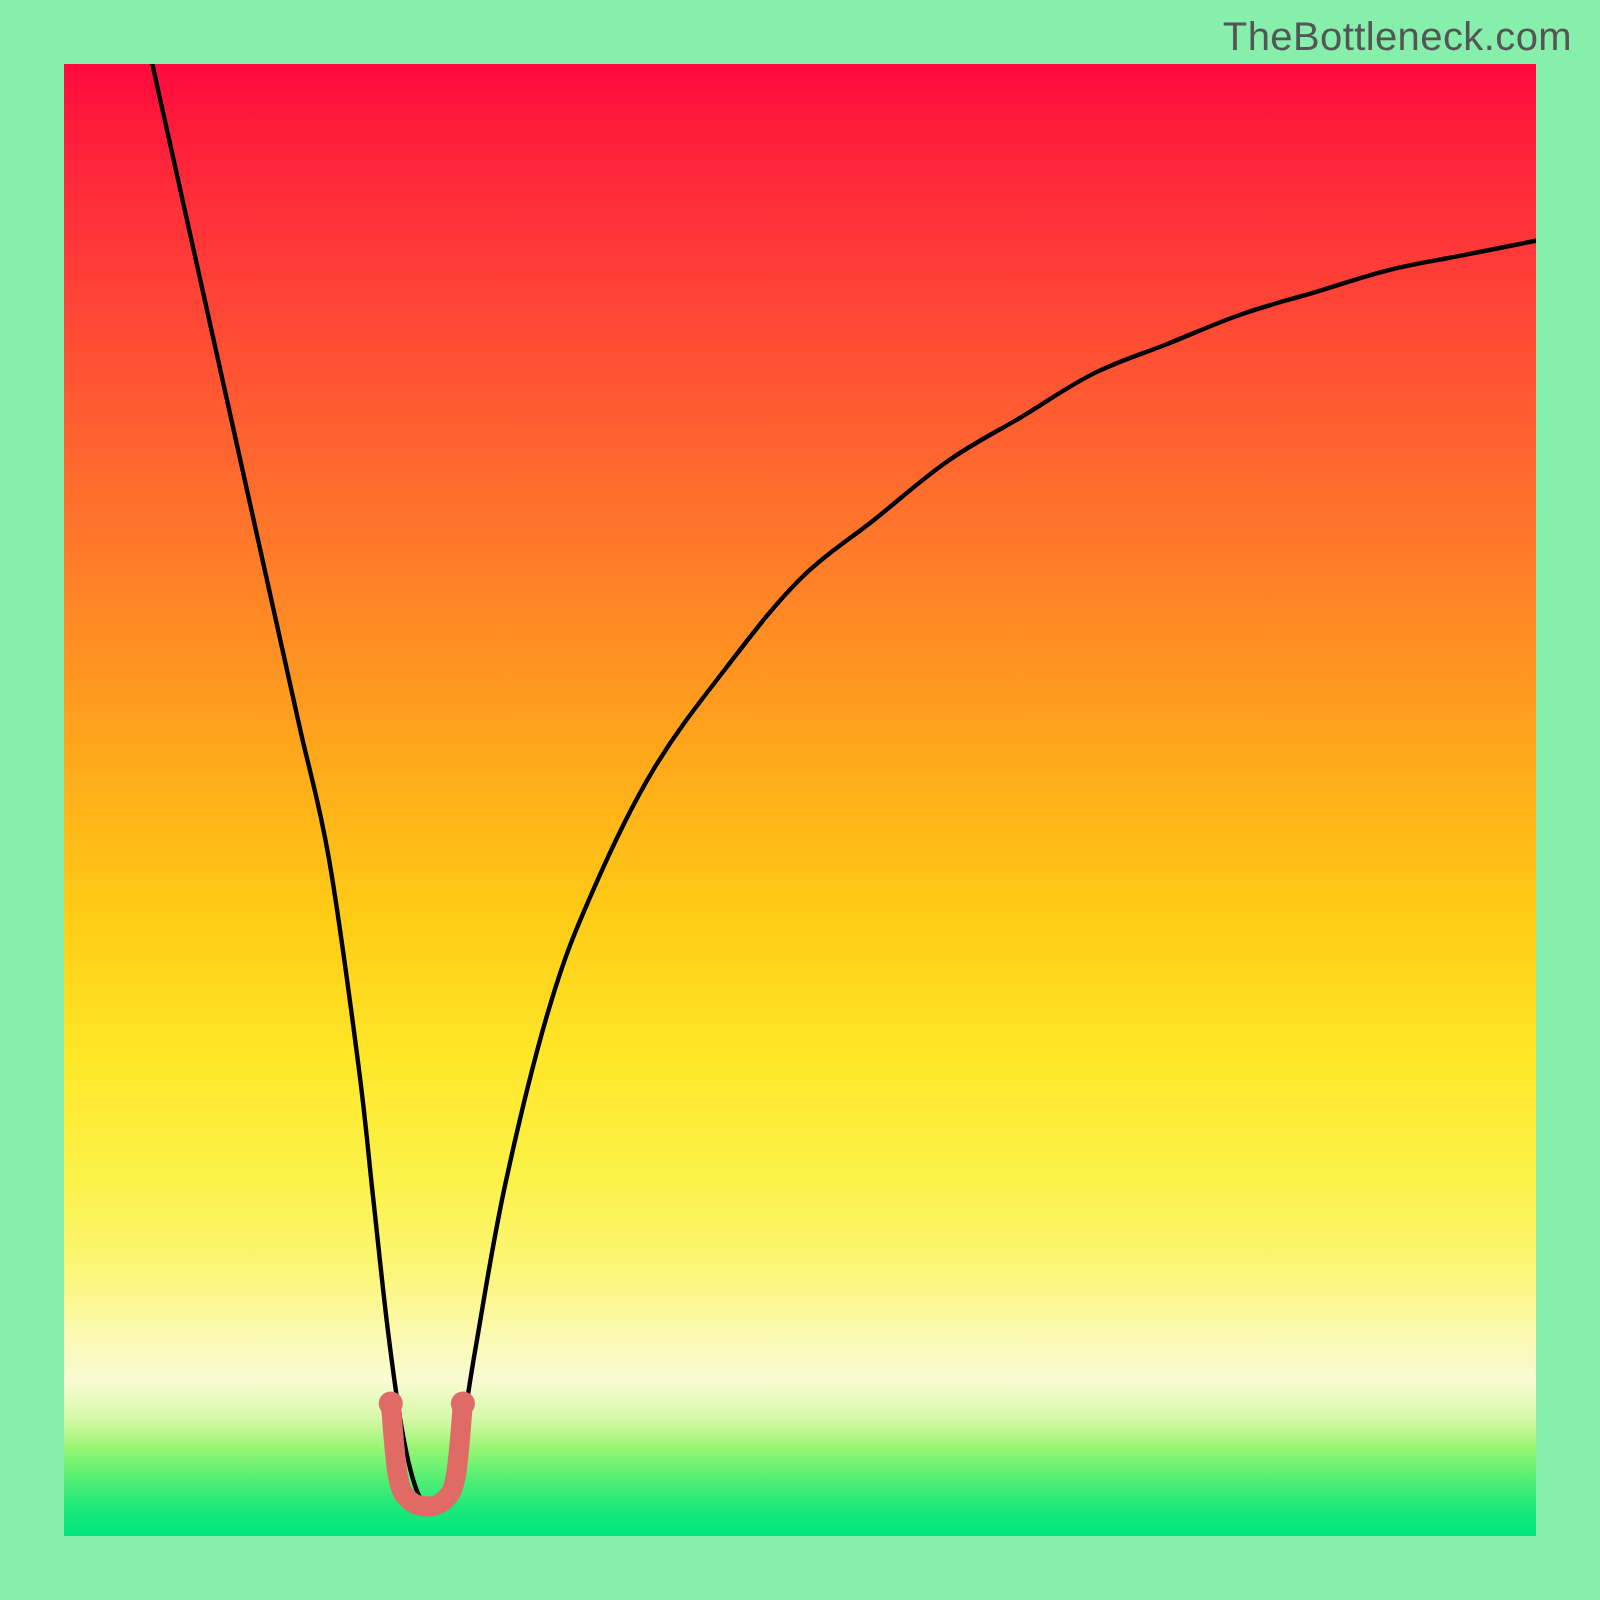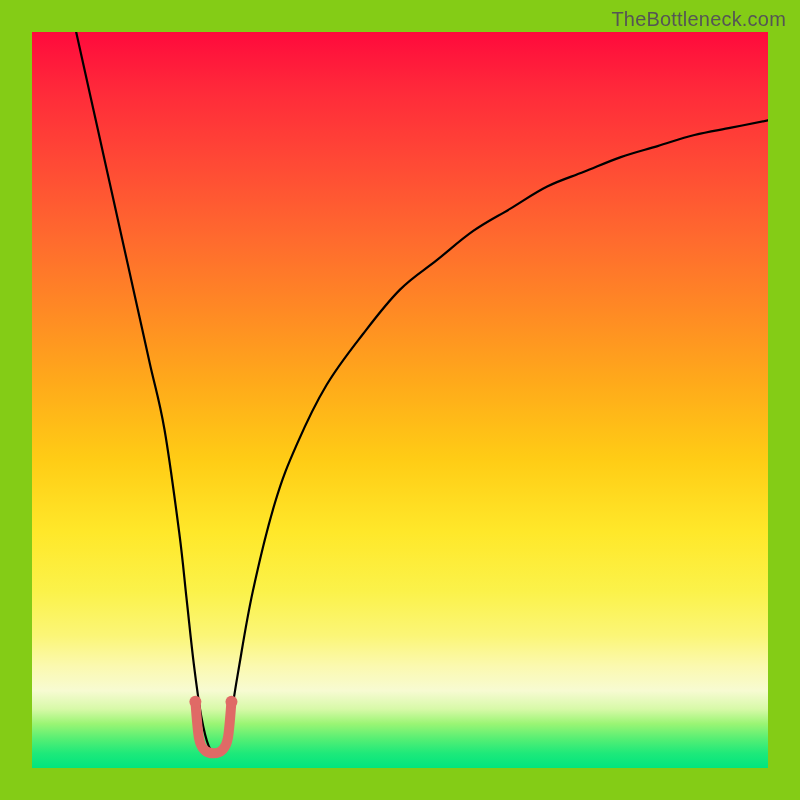--- a/index.html
+++ b/index.html
@@ -10,21 +10,21 @@
     background: #000;
     font-family: Arial, Helvetica, sans-serif;
     overflow: hidden;
   }
   .frame {
     position: absolute;
     top: 0;
     left: 0;
     width: 800px;
     height: 800px;
-    background: #84cc16;
+    background: #86efac;
   }
   .plot-area {
     position: absolute;
     top: 32px;
     left: 32px;
     width: 736px;
     height: 736px;
     
     background: linear-gradient(
       to bottom,

